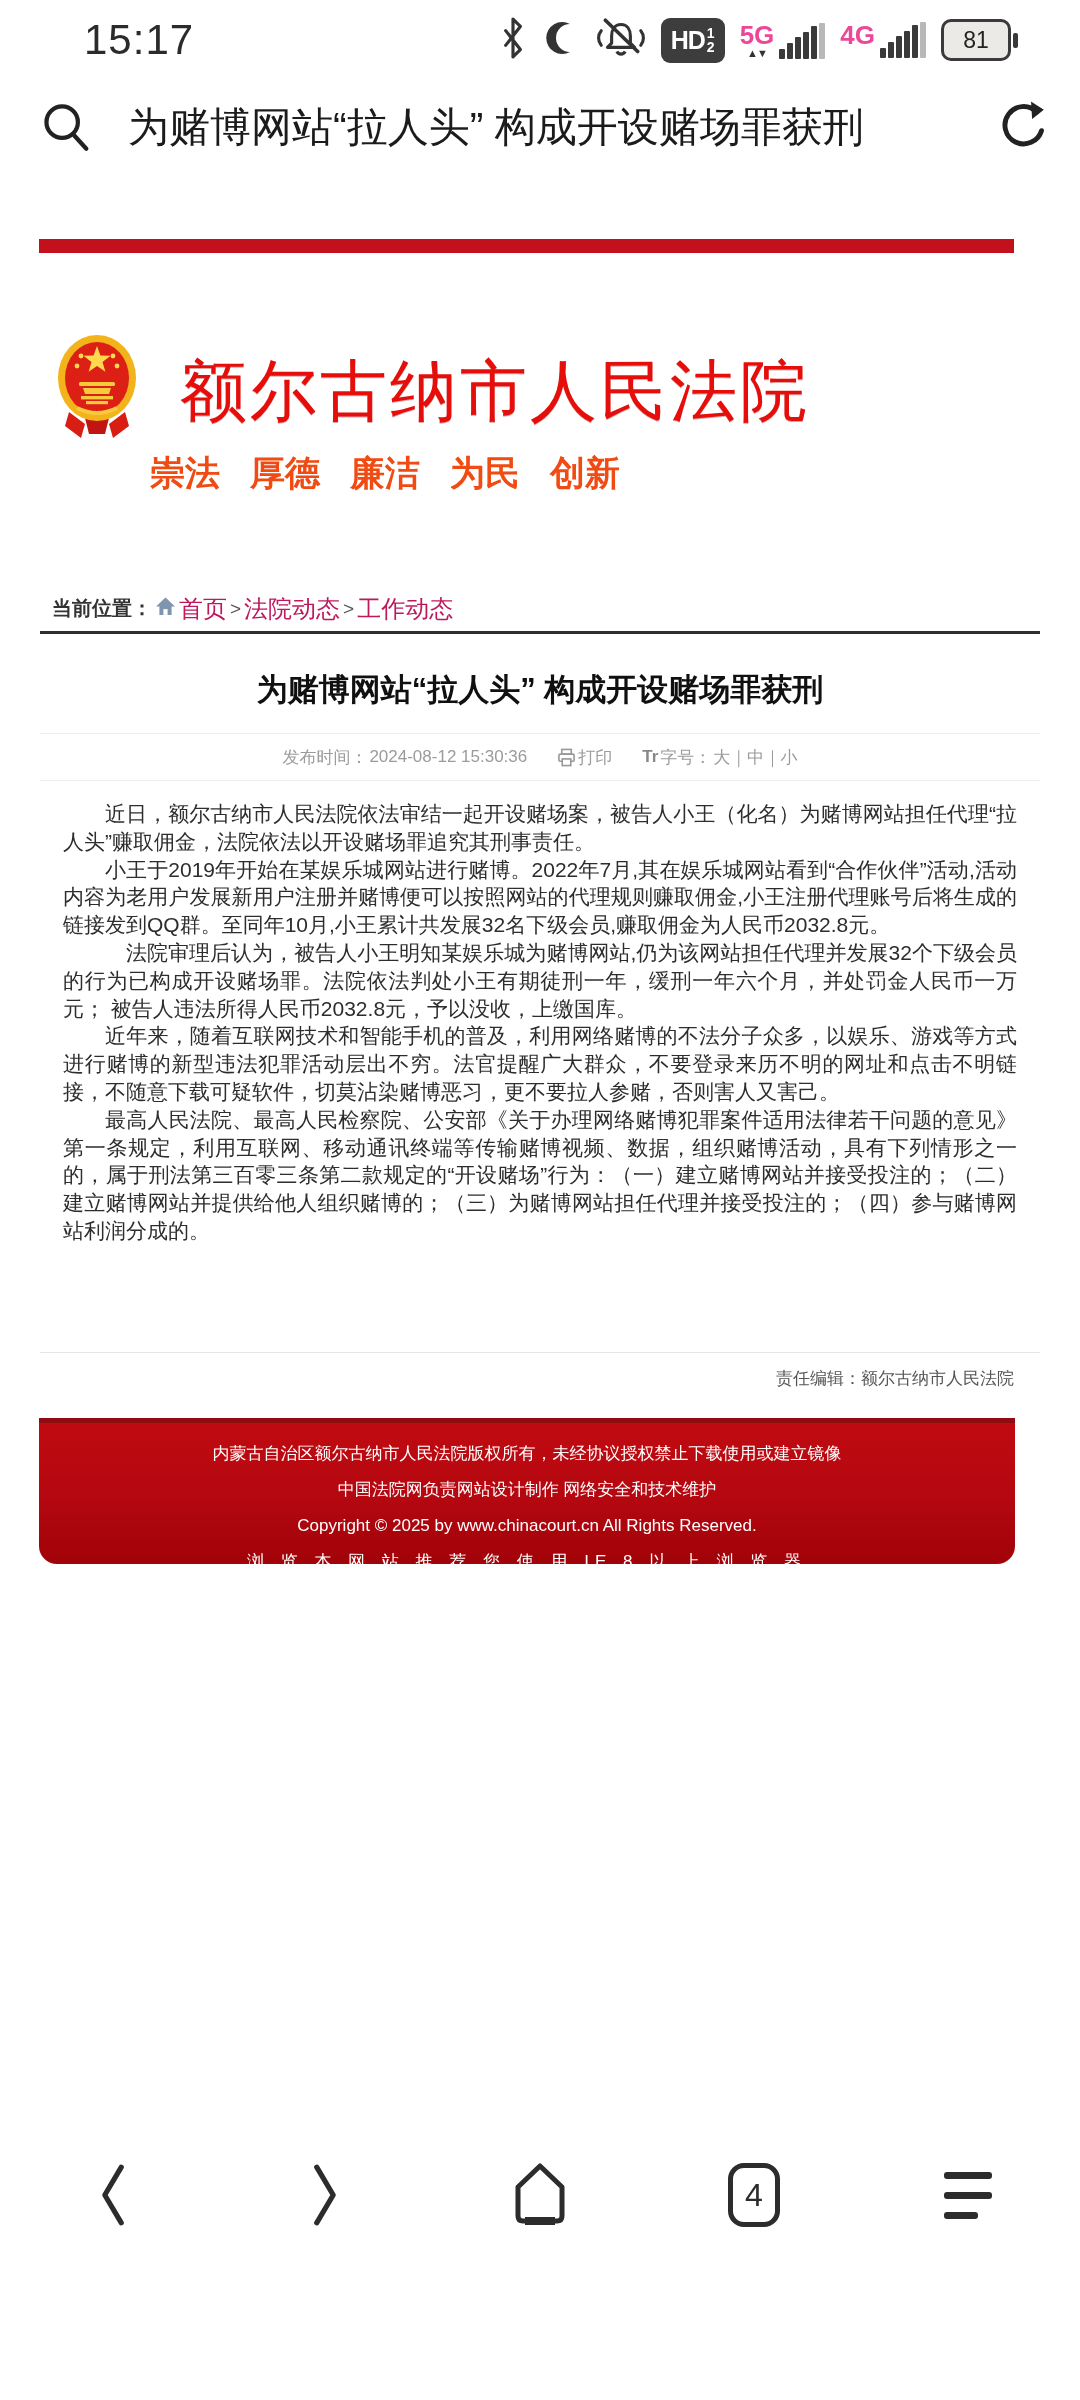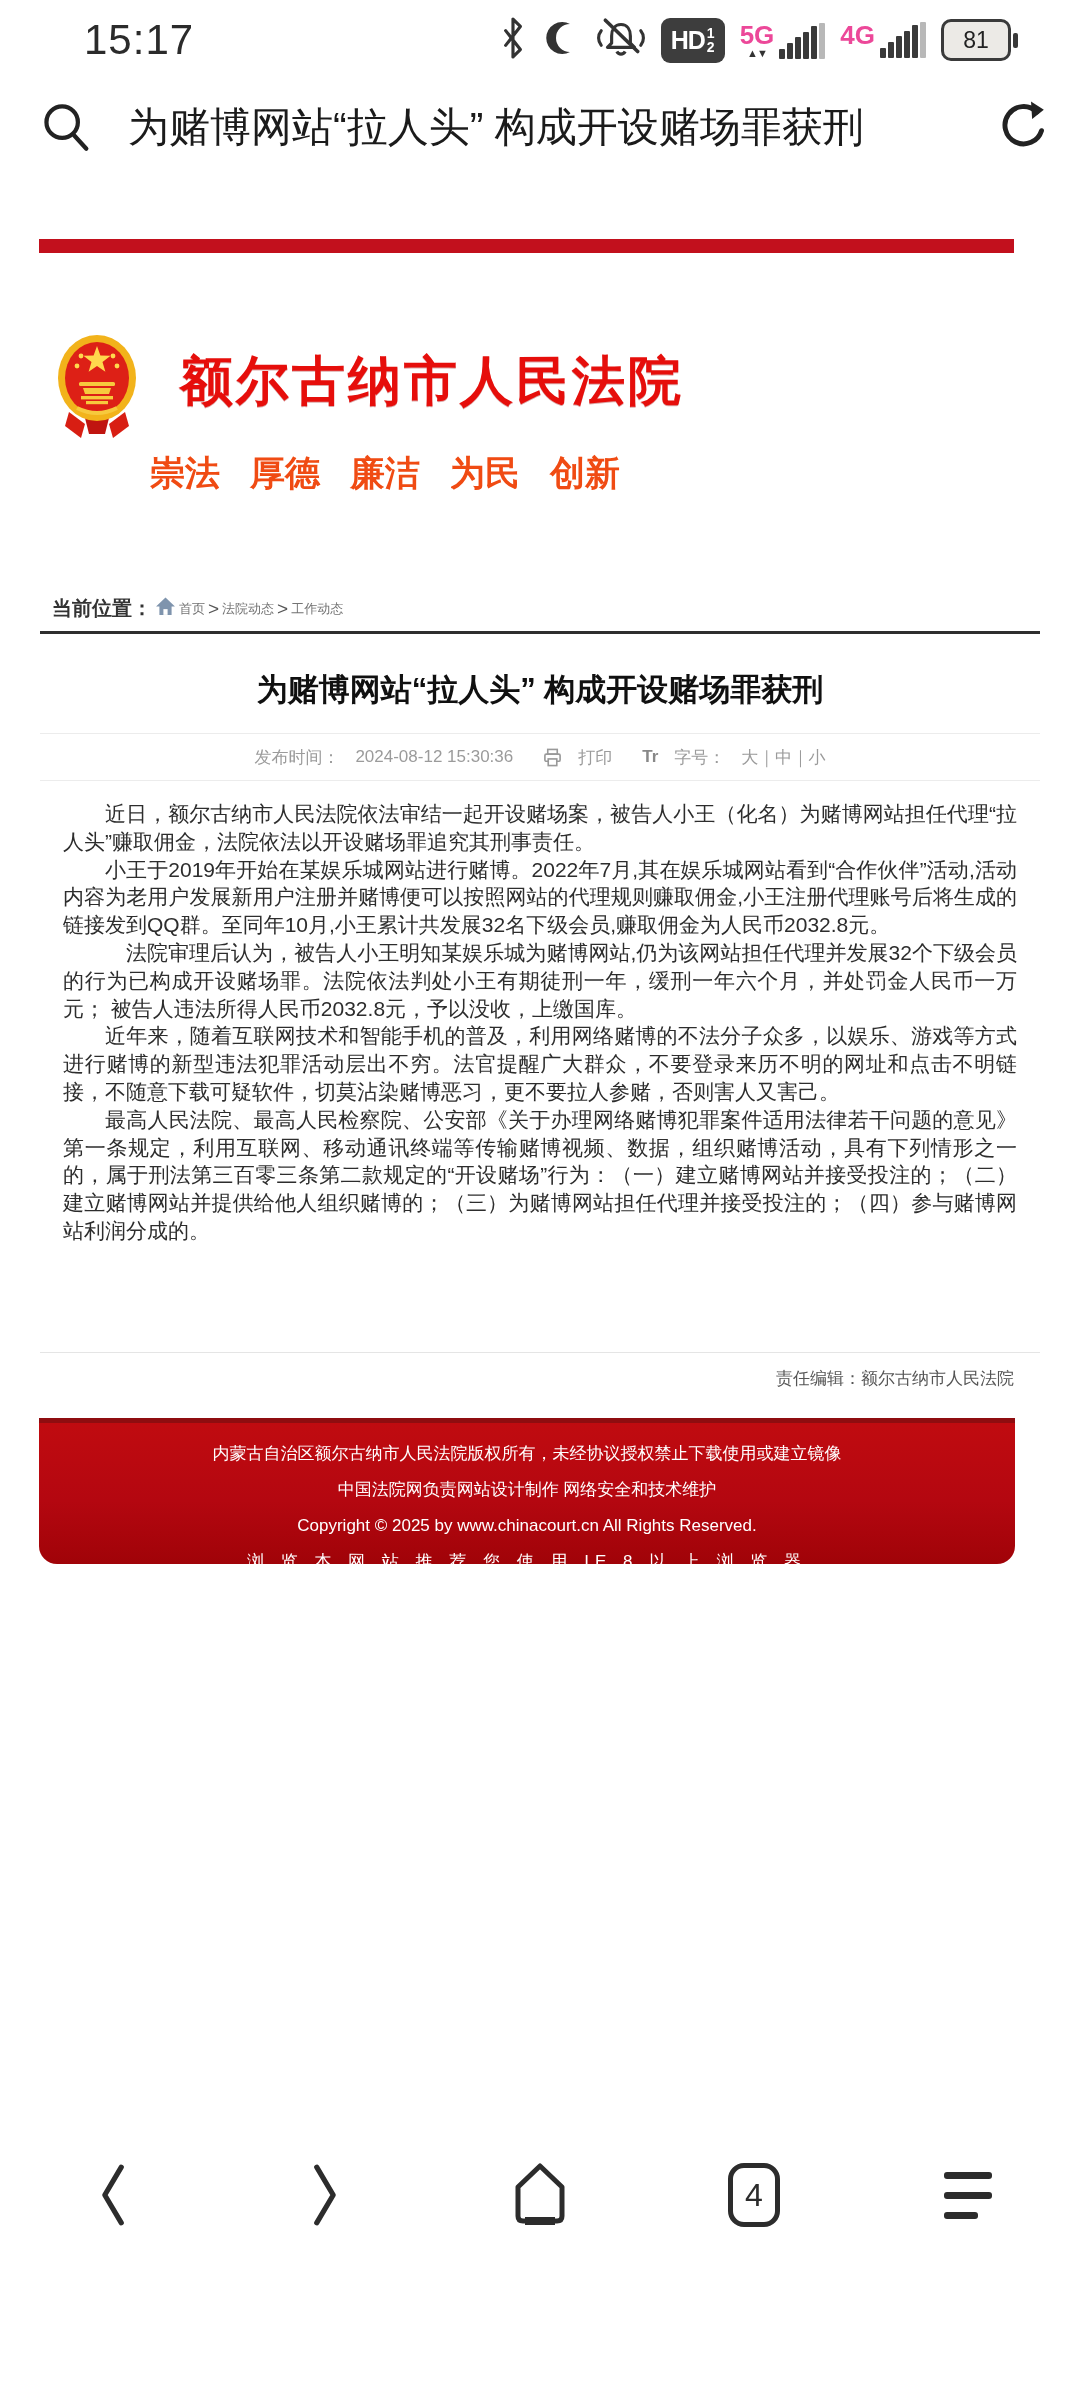--- a/index.html
+++ b/index.html
@@ -32,38 +32,38 @@
             white-space:nowrap;overflow:hidden;
             -webkit-mask-image:linear-gradient(90deg,#000 86%,transparent 99%);
             mask-image:linear-gradient(90deg,#000 86%,transparent 99%);}
   .url-refresh{position:absolute;left:996px;top:8px;}
 
   
   .progress-bar{position:absolute;left:39px;top:239px;width:975px;height:14px;background:#c2101d;}
 
   
   .emblem{position:absolute;left:55px;top:334px;}
-  .court-name{position:absolute;left:180px;top:346px;font-size:53px;font-weight:bold;color:#e60e0b;
+  .court-name{position:absolute;left:180px;top:346px;font-size:67px;font-weight:normal;color:#e60e0b;
               letter-spacing:3px;text-shadow:0 1px 0 rgba(150,0,0,.35);}
   .slogan{position:absolute;left:150px;top:450px;font-size:35px;font-weight:bold;color:#f04b13;display:flex;gap:30px;}
 
   
   .breadcrumb{position:absolute;left:40px;top:586px;width:1000px;height:48px;border-bottom:3px solid #2f2f2f;
               display:flex;align-items:center;gap:3px;padding-left:12px;box-sizing:border-box;}
   .crumb-label{font-size:20px;font-weight:bold;color:#333;}
-  .crumb-link{font-size:13px;color:#737373;}
+  .crumb-link{font-size:24px;color:#be185d;}
   .crumb-sep{font-size:19px;color:#555;}
 
   
   .article-title{position:absolute;left:40px;top:648px;width:1000px;text-align:center;
                  font-size:31px;font-weight:bold;color:#101010;}
   .article-meta{position:absolute;left:40px;top:733px;width:1000px;height:48px;border-top:1px solid #ececec;
                 border-bottom:1px solid #ececec;display:flex;align-items:center;justify-content:center;gap:30px;
                 font-size:17px;color:#9b9b9b;box-sizing:border-box;}
-  .meta-item{display:flex;align-items:center;gap:16px;}
+  .meta-item{display:flex;align-items:center;gap:2px;}
   .font-icon-glyph{font-size:17px;font-weight:bold;color:#888;}
   .article-body{position:absolute;left:40px;top:800px;width:1000px;padding:0 23px;box-sizing:border-box;
                 font-size:21px;line-height:27.8px;color:#2d2d2d;text-align:justify;}
   .article-body p{margin:0;text-indent:2em;}
   .article-body p.indent-3{text-indent:3em;}
   .editor-row{position:absolute;left:40px;top:1352px;width:1000px;border-top:1px solid #e5e5e5;
               padding:14px 26px 0 0;box-sizing:border-box;text-align:right;font-size:17px;color:#555;}
 
   
   .site-footer{position:absolute;left:39px;top:1418px;width:976px;height:146px;box-sizing:border-box;

